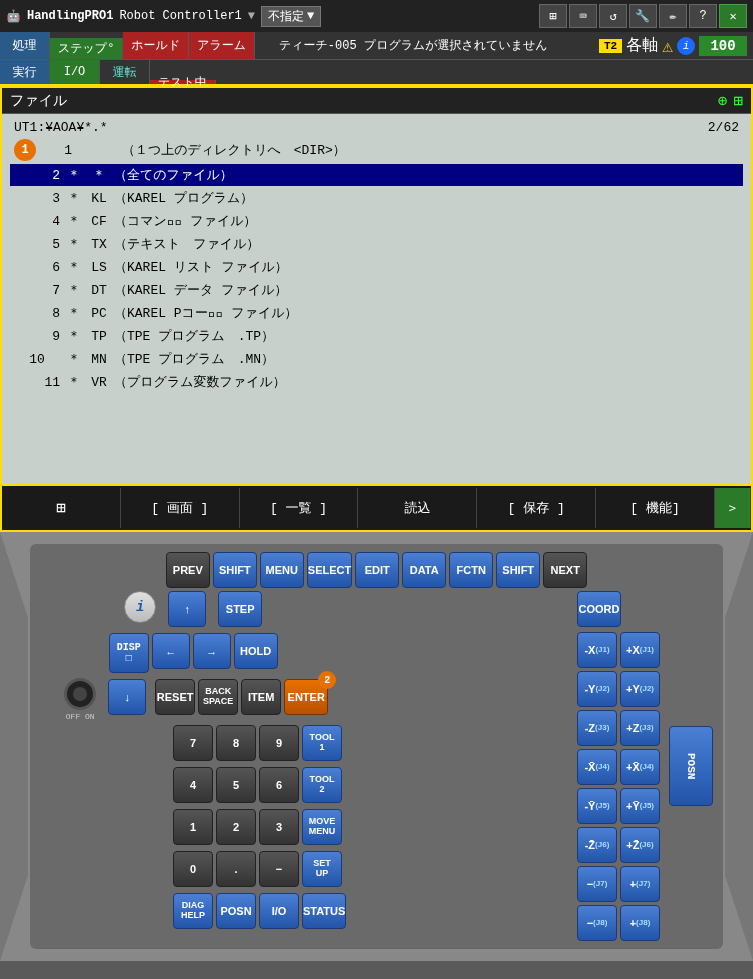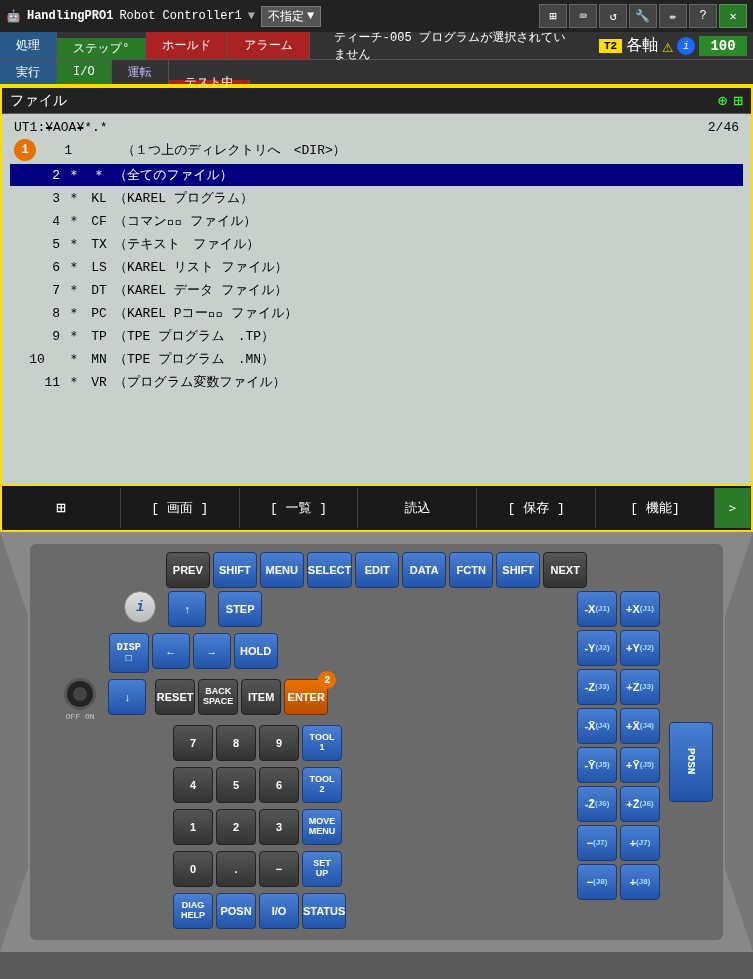--- a/index.html
+++ b/index.html
@@ -33,21 +33,21 @@
       border: 1px solid #666;
       display: flex;
       align-items: center;
       justify-content: center;
       cursor: pointer;
       color: #fff;
       font-size: 12px;
     }
     .top-bar-icon-btn.green { background: #2a7a2a; border-color: #4a9a4a; }
     .menu-btn {
-      padding: 0 16px;
+      padding: 0 8px;
       display: flex;
       align-items: center;
       justify-content: center;
       font-size: 12px;
       color: #fff;
       cursor: pointer;
       border-right: 1px solid #555;
       min-width: 50px;
     }
 
@@ -322,39 +322,39 @@
     <span style="color:#fff;font-size:16px;">各軸</span>
     <span style="color:#ffdd00;font-size:18px;">⚠</span>
     <span style="background:#1a6aff;color:#fff;border-radius:50%;width:18px;height:18px;display:inline-flex;align-items:center;justify-content:center;font-size:11px;font-style:italic;">i</span>
     <span style="background:#2a8a2a;color:#fff;font-size:14px;font-weight:bold;padding:2px 10px;min-width:48px;text-align:center;">100</span>
   </div>
 </div>
 
 <div style="display:flex;background:#333;height:26px;border-bottom:2px solid #ffdd00;">
   <div class="menu-btn" style="background:#2a5a8a;color:#fff;font-size:12px;">実行</div>
   <div class="menu-btn" style="background:#2a7a2a;color:#fff;font-size:12px;">I/O</div>
-  <div class="menu-btn" style="background:#333;color:#c4b5fd;font-size:12px;">運転</div>
+  <div class="menu-btn" style="background:#333;color:#5eead4;font-size:12px;">運転</div>
   <div class="menu-btn" style="background:#aa2222;color:#fff;font-size:12px;margin-top:20px;">テスト中</div>
 </div>
 
 <div class="screen-container" style="border:2px solid #ffdd00;margin:0;">
 
   <div class="file-header" style="background:#222;height:26px;display:flex;align-items:center;padding:0 8px;justify-content:space-between;border-bottom:1px solid #555;">
     <span style="color:#fff;font-size:14px;">ファイル</span>
     <div style="display:flex;gap:6px;align-items:center;">
       <span style="color:#2aff2a;font-size:16px;cursor:pointer;">⊕</span>
       <span style="color:#2aff2a;font-size:16px;cursor:pointer;">⊞</span>
     </div>
   </div>
 
   <div class="file-list-area">
 
     <div class="file-path-row">
       <span>UT1:¥AOA¥*.*</span>
-      <span>2/46</span>
+      <span>2/62</span>
     </div>
 
     <div style="display:flex;flex-direction:column;gap:1px;">
 
       <div class="file-row">
         <span class="number-badge">1</span>
         <span class="col-num">1</span>
         <span class="col-star">&nbsp;</span>
         <span class="col-star2">&nbsp;</span>
         <span class="col-desc">（１つ上のディレクトリへ　&lt;DIR&gt;）</span>
@@ -552,20 +552,24 @@
           <div class="kb-btn blue" style="min-width:40px;">I/O</div>
           <div class="kb-btn blue" style="min-width:40px;">STATUS</div>
         </div>
 
       </div>
 
       <div style="flex:1;"></div>
 
       <div style="display:flex;flex-direction:column;gap:3px;">
 
+        <div style="display:flex;gap:3px;margin-bottom:2px;">
+          <div class="kb-btn blue" style="min-width:44px;">COORD</div>
+          <div></div>
+        </div>
 
         <div style="display:flex;gap:3px;">
           <div class="kb-btn blue axis-btn" style="min-width:40px;">
             -X<br><span style="font-size:8px;color:#aaddff;">(J1)</span>
           </div>
           <div class="kb-btn blue axis-btn" style="min-width:40px;">
             +X<br><span style="font-size:8px;color:#aaddff;">(J1)</span>
           </div>
         </div>
         <div style="display:flex;gap:3px;">

